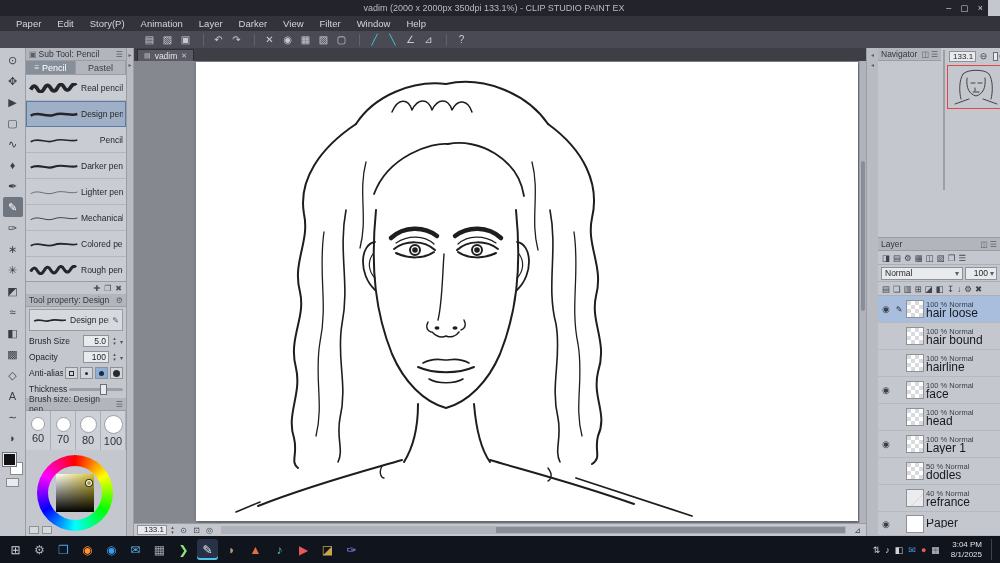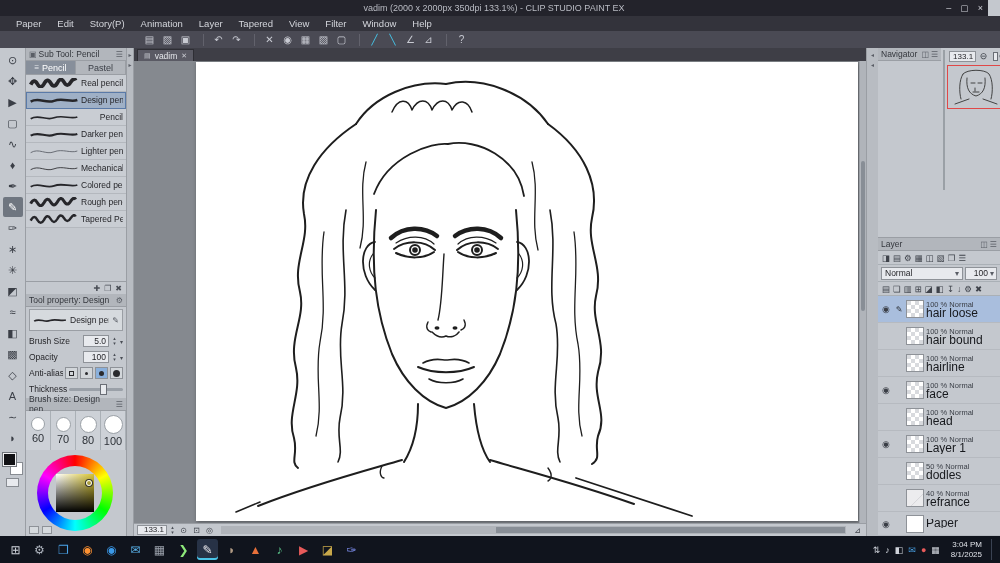--- a/index.html
+++ b/index.html
@@ -26,21 +26,21 @@
 
 .leftcol{position:absolute;left:26px;top:0;bottom:0;width:101px;border-right:1px solid #9a9ea4;display:flex;flex-direction:column;background:#c4c8ce}
 .phead{height:13px;background:#b2b6bc;border-bottom:1px solid #9a9ea4;display:flex;align-items:center;padding:0 3px;font-size:8.5px;color:#33363c;gap:2px;flex:none}
 .phead .sp{flex:1}
 .picon{font-size:8px;color:#5a5e66}
 .subtoolpanel{height:246px;display:flex;flex-direction:column}
 .stabs{height:14px;display:flex;flex:none}
 .stab{flex:1;display:flex;align-items:center;justify-content:center;gap:3px;font-size:9px;background:#b2b6bc;border-right:1px solid #9a9ea4;border-bottom:1px solid #9a9ea4;color:#3a3e46}
 .stab.active{background:#878f9b;color:#fff}
 .sublist{flex:1;overflow:hidden}
-.srow{height:17px;display:flex;align-items:center;padding:0 3px;border-bottom:1px solid #b4b8be;gap:2px;background:#c9cdd3}
+.srow{height:26px;display:flex;align-items:center;padding:0 3px;border-bottom:1px solid #b4b8be;gap:2px;background:#c9cdd3}
 .srow.sel{background:#9fb0c6;outline:1px solid #5a7aa8;outline-offset:-1px}
 .sprev{width:50px;height:12px;color:#26262a;flex:none}
 .slabel{flex:1;text-align:right;font-size:8.5px;white-space:nowrap;overflow:hidden}
 .pfoot{height:13px;display:flex;justify-content:flex-end;gap:4px;align-items:center;padding:0 4px;border-top:1px solid #9a9ea4;font-size:8px;color:#4a4e56;flex:none}
 .toolproppanel{height:104px;display:flex;flex-direction:column}
 .preset{margin:2px 3px;height:22px;background:#d6dade;border:1px solid #9a9ea4;display:flex;align-items:center;gap:3px;padding:0 3px;font-size:8.5px;flex:none}
 .preset .pname{flex:1;white-space:nowrap;overflow:hidden}
 .prow{display:flex;align-items:center;padding:0 3px;gap:2px;font-size:8.5px;height:16px;flex:none}
 .plabel{flex:1;white-space:nowrap;overflow:hidden}
 .pval{width:26px;height:12px;background:#e8eaee;border:1px solid #8e9298;display:flex;align-items:center;justify-content:flex-end;padding-right:2px;font-size:8.5px}
@@ -204,21 +204,21 @@
       <span>×</span>
     </span>
   </div>
 
   <div class="menubar">
     <span class="menu-item">Paper</span>
     <span class="menu-item">Edit</span>
     <span class="menu-item">Story(P)</span>
     <span class="menu-item">Animation</span>
     <span class="menu-item">Layer</span>
-    <span class="menu-item">Tapered</span>
+    <span class="menu-item">Darker</span>
     <span class="menu-item">View</span>
     <span class="menu-item">Filter</span>
     <span class="menu-item">Window</span>
     <span class="menu-item">Help</span>
   </div>
 
   <div class="toolbar">
     <span class="tbi">▤</span>
     <span class="tbi">▨</span>
     <span class="tbi">▣</span>

